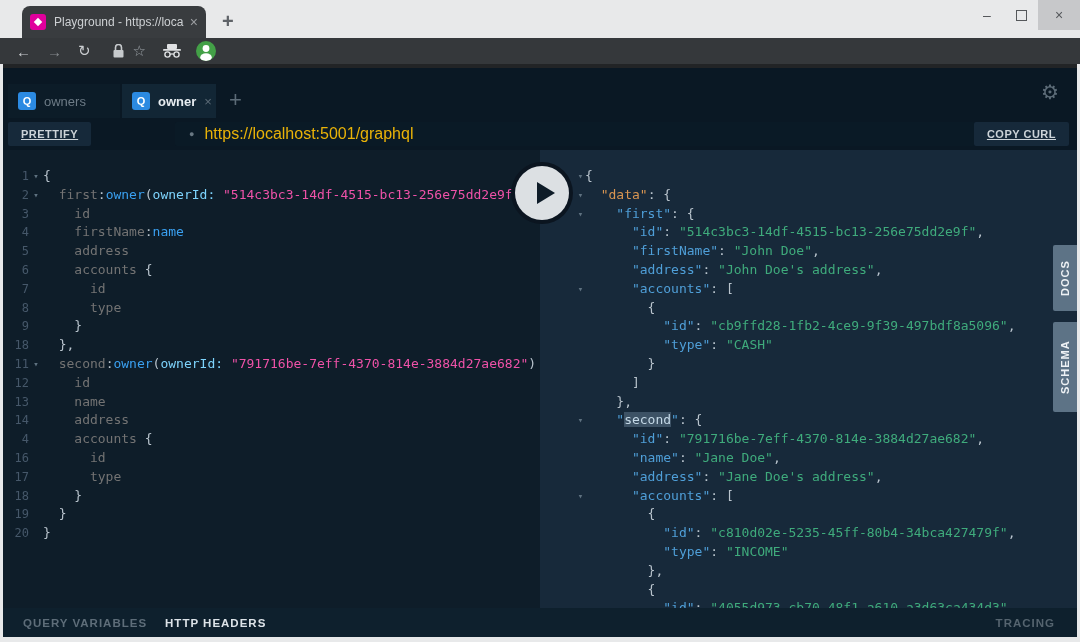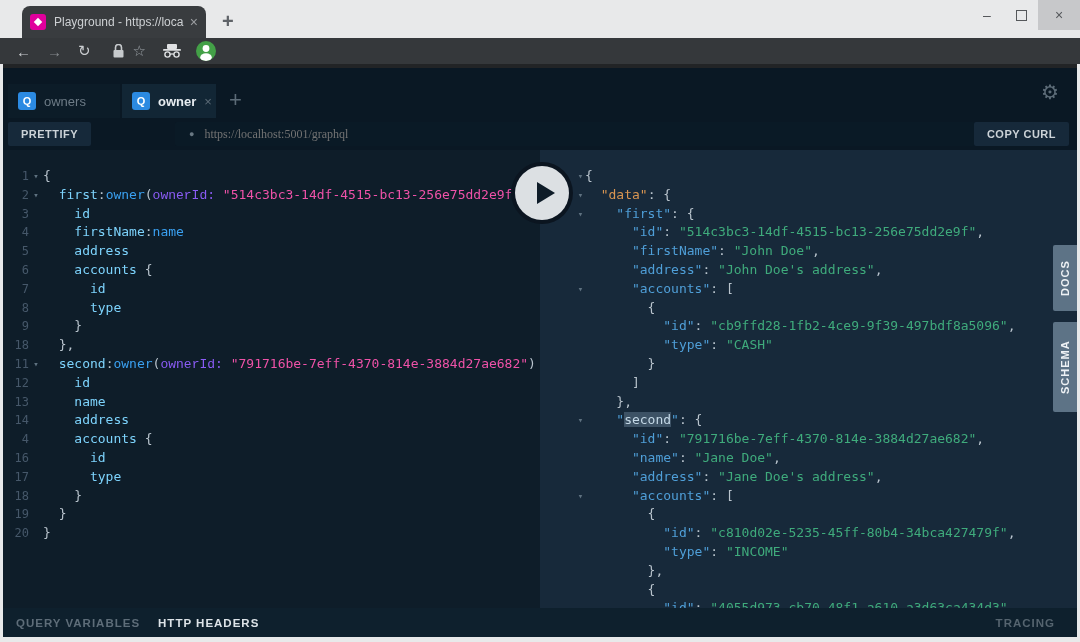--- a/index.html
+++ b/index.html
@@ -48,66 +48,66 @@
   .qbadge{width:18px;height:18px;border-radius:3px;background:#2b8ae2;color:#fff;font-size:11px;font-weight:bold;
     display:flex;align-items:center;justify-content:center;flex:none;margin-right:8px;}
   .ptab-label{font-size:13px;color:#6d7b86;white-space:nowrap;}
   .ptab.active .ptab-label{color:#e8edf1;font-weight:bold;}
   .ptab-close{color:#5c6b77;font-size:13px;margin-left:8px;}
   .pplus{position:absolute;left:226px;bottom:5px;color:#5c6b77;font-size:22px;}
   .gear{position:absolute;right:18px;top:12px;color:#5d6c78;font-size:20px;}
 
   .ptoolbar{position:relative;height:32px;}
   .tbtn{position:absolute;top:4px;height:24px;line-height:24px;background:#16293a;color:#ccd3d8;
-    font-size:11px;font-weight:bold;letter-spacing:.5px;padding:0 13px;border-radius:2px;}
+    font-size:11px;font-weight:bold;letter-spacing:.5px;padding:0 13px;border-radius:2px;text-decoration:underline;}
   .tbtn.prettify{left:5px;}
   .tbtn.history{left:96px;margin-top:44px;}
   .tbtn.copycurl{right:8px;}
   .endpoint{position:absolute;left:172px;right:102px;top:4px;height:24px;background:#0a1a26;border-radius:2px;
     display:flex;align-items:center;}
   .endpoint .dot{color:#69playground7883;color:#697883;font-size:9px;margin:0 10px 0 14px;}
-  .endpoint .ep-url{color:#737373;font-size:12px;font-family:Liberation Serif, serif;}
+  .endpoint .ep-url{color:#eab308;font-size:16px;}
 
   .editors{position:absolute;left:0;top:82px;right:0;bottom:29px;overflow:hidden;}
   .pane{position:absolute;top:0;bottom:0;overflow:hidden;
     font-family:"DejaVu Sans Mono",monospace;font-size:13px;}
   .pane-left{left:0;width:537px;background:#0e1d29;padding-top:17px;box-sizing:border-box;}
   .pane-right{left:537px;right:0;background:#17293a;padding-top:17px;box-sizing:border-box;}
   .cl{display:flex;height:18.8px;line-height:18.8px;white-space:pre;}
   .pane-left .cl{padding-left:6px;}
   .pane-right .cl{padding-left:36px;}
   .ln{width:20px;text-align:right;color:#46586a;font-size:12px;flex:none;}
   .fold{width:14px;text-align:center;color:#5f7280;font-size:9px;flex:none;}
   .pane-right .fold{width:9px;}
   .codeline{white-space:pre;}
   .t-pun{color:#b9c4cd;}
-  .t-fld{color:#7dd3fc;}
+  .t-fld{color:#737373;}
   .t-typ{color:#3aa0f0;}
-  .t-arg{color:#8b5cf6;font-family:Liberation Mono, monospace;}
+  .t-arg{color:#7dd3fc;}
   .t-str{color:#ef52a8;}
   .t-key{color:#4f9fd8;}
   .t-keyd{color:#d89551;}
   .t-val{color:#3fab7c;}
   .t-keysel{color:#c4d8e6;background:#3d5265;}
 
   .play{position:absolute;left:508px;top:12px;width:62px;height:62px;border-radius:50%;background:#0b1520;}
   .play .disc{position:absolute;left:4px;top:4px;width:54px;height:54px;border-radius:50%;background:#dce0e3;}
   .play .tri{position:absolute;left:26px;top:20px;width:0;height:0;
     border-left:18px solid #0e1c28;border-top:11px solid transparent;border-bottom:11px solid transparent;}
 
   .sidetab{position:absolute;right:0;width:24px;background:#5d7386;color:#eef2f5;
     font-size:11px;font-weight:bold;letter-spacing:1px;
     writing-mode:vertical-rl;transform:rotate(180deg);
     display:flex;align-items:center;justify-content:center;border-radius:0 2px 2px 0;}
   .sidetab.docs{top:95px;height:66px;}
   .sidetab.schema{top:172px;height:90px;}
 
   .bottombar{position:absolute;left:0;bottom:0;right:0;height:29px;background:#0e202d;
     display:flex;align-items:center;font-size:11.5px;font-weight:bold;letter-spacing:1px;}
-  .bb-qv{color:#5e6d79;margin-left:13px;}
+  .bb-qv{color:#5e6d79;margin-left:20px;}
   .bb-hh{color:#dde3e8;margin-left:18px;}
   .bb-tr{color:#55646f;margin-left:auto;margin-right:22px;}
 </style>
 </head>
 <body>
 
 <div class="screen">
 
   <div class="tabstrip">
     <div class="btab">

